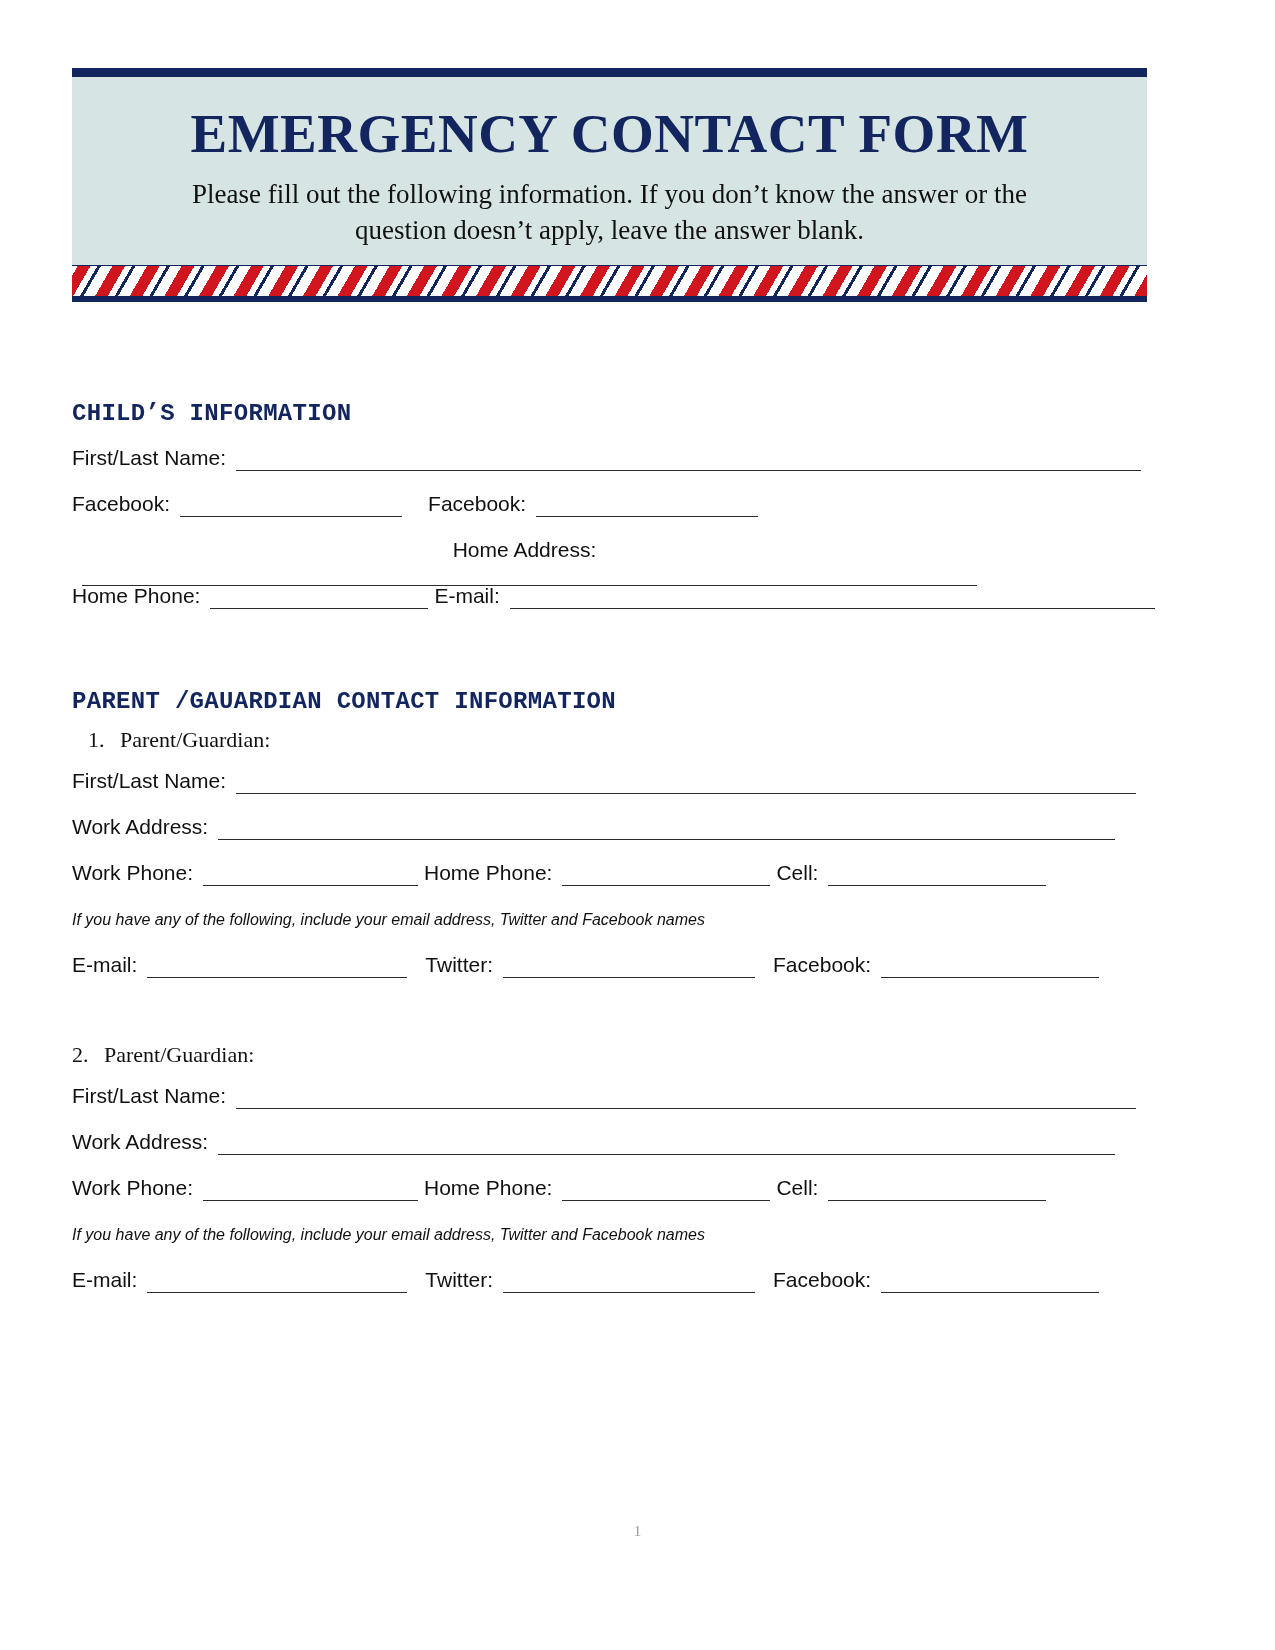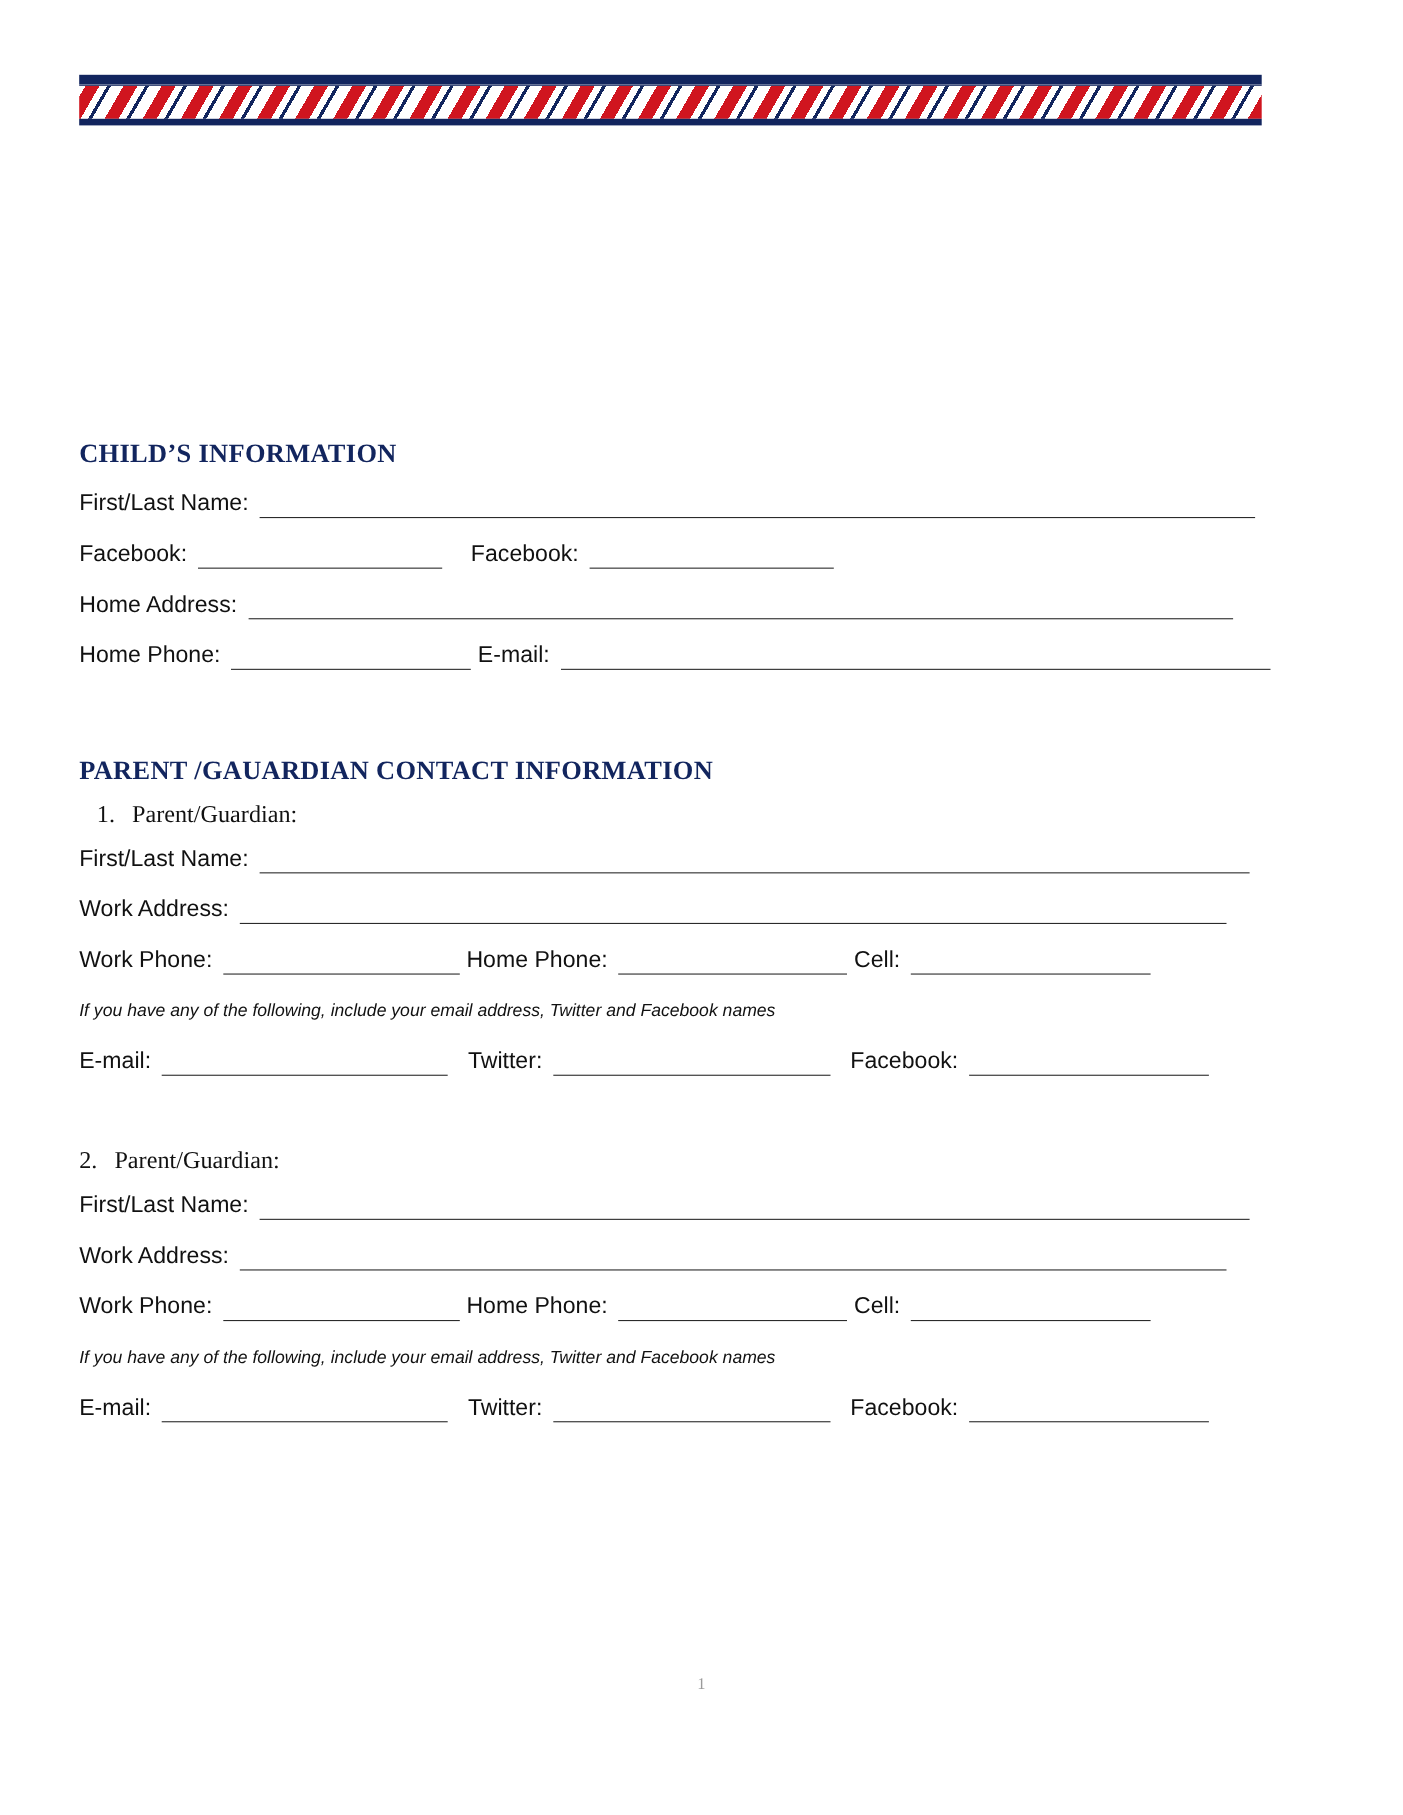--- a/index.html
+++ b/index.html
@@ -71,21 +71,21 @@
     border-top: 1px solid #12255e;
   }
   .banner-botbar {
     height: 6px;
     background: #12255e;
   }
 
   
   .section-title {
     position: absolute;
-    font-family: Liberation Serif, serif;
+    font-family: Liberation Mono, monospace;
     font-weight: bold;
     font-size: 24px;
     color: #12255e;
     letter-spacing: 0.3px;
     white-space: nowrap;
   }
   .field-row {
     position: absolute;
     display: flex;
     align-items: center;
@@ -136,40 +136,44 @@
     color: #9b9b9b;
   }
 </style>
 </head>
 <body>
 
 <div class="page">
 
   <div class="banner">
     <div class="banner-topbar"></div>
+    <div class="banner-body">
+      <div class="banner-title">EMERGENCY CONTACT FORM</div>
+      <div class="banner-sub">Please fill out the following information. If you don’t know the answer or the question doesn’t apply, leave the answer blank.</div>
+    </div>
     <div class="banner-stripes"></div>
     <div class="banner-botbar"></div>
   </div>
 
   <div class="section-title" style="left:72px; top:400px;">CHILD’S INFORMATION</div>
 
   <div class="field-row" style="left:72px; top:447px;">
     <span class="lbl">First/Last Name:</span>
     <span class="blank" style="width:905px;"></span>
   </div>
 
   <div class="field-row" style="left:72px; top:493px;">
     <span class="lbl">Facebook:</span>
     <span class="blank" style="width:222px;"></span>
     <span class="gap" style="width:26px;"></span>
     <span class="lbl">Facebook:</span>
     <span class="blank" style="width:222px;"></span>
   </div>
 
-  <div class="field-row" style="left:72px; top:539px;">
+  <div class="field-row" style="left:72px; top:539px;flex-direction:column;">
     <span class="lbl">Home Address:</span>
     <span class="blank" style="width:895px;"></span>
   </div>
 
   <div class="field-row" style="left:72px; top:585px;">
     <span class="lbl">Home Phone:</span>
     <span class="blank" style="width:218px;"></span>
     <span class="gap" style="width:6px;"></span>
     <span class="lbl">E-mail:</span>
     <span class="blank" style="width:645px;"></span>

